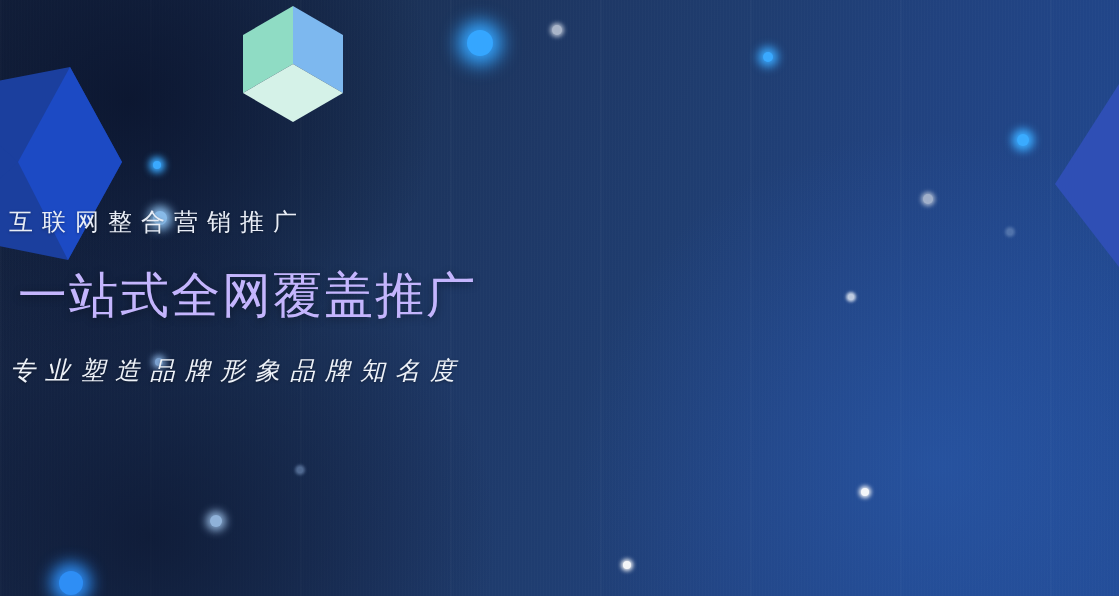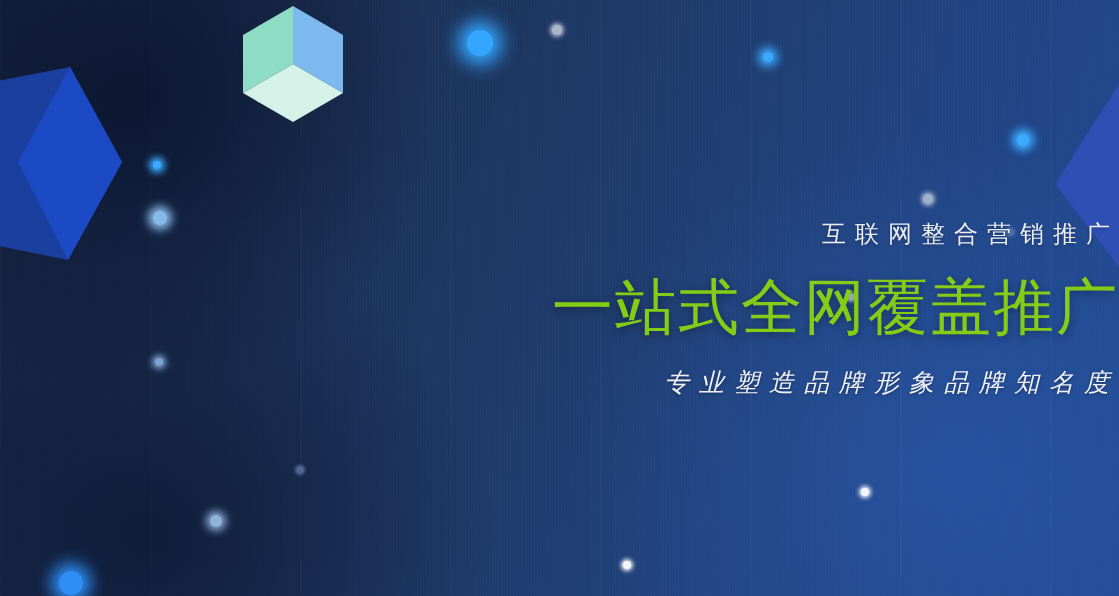--- a/index.html
+++ b/index.html
@@ -89,41 +89,42 @@
   .dot {
     position: absolute;
     border-radius: 50%;
     pointer-events: none;
   }
 
   
   .hero {
     position: absolute;
     left: 0; right: 0;
-    top: 214px;
-    text-align: right;
+    top: 202px;
+    text-align: left;
   }
   .eyebrow {
     font-size: 24px;
     line-height: 40px;
     letter-spacing: 9px;
     text-indent: 9px;
     color: #e8edf6;
     font-weight: 400;
     text-shadow: 0 1px 3px rgba(0,0,0,.35);
   }
   .headline {
     margin-top: 12px;
-    font-size: 61px;
+    font-size: 49px;
     line-height: 82px;
     letter-spacing: 2px;
     text-indent: 2px;
-    color: #84cc16;
+    color: #c4b5fd;
     font-weight: 400;
     text-shadow: 0 2px 8px rgba(0,0,0,.38);
+    padding-left: 16px;
   }
   .subline {
     margin-top: 14px;
     font-size: 25px;
     line-height: 40px;
     letter-spacing: 10px;
     text-indent: 10px;
     color: #eef2f8;
     font-weight: 400;
     text-shadow: 0 1px 3px rgba(0,0,0,.35);

